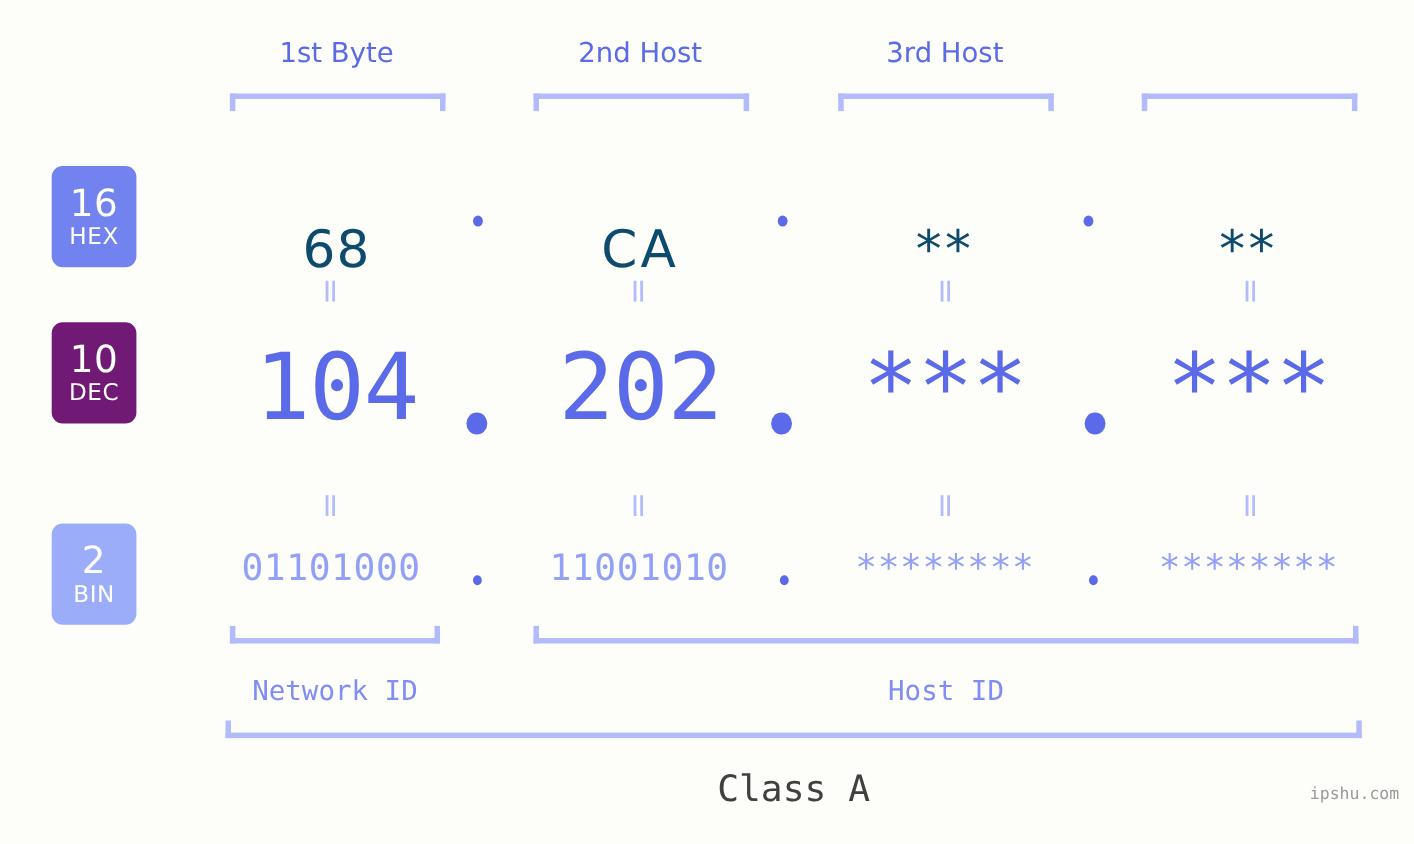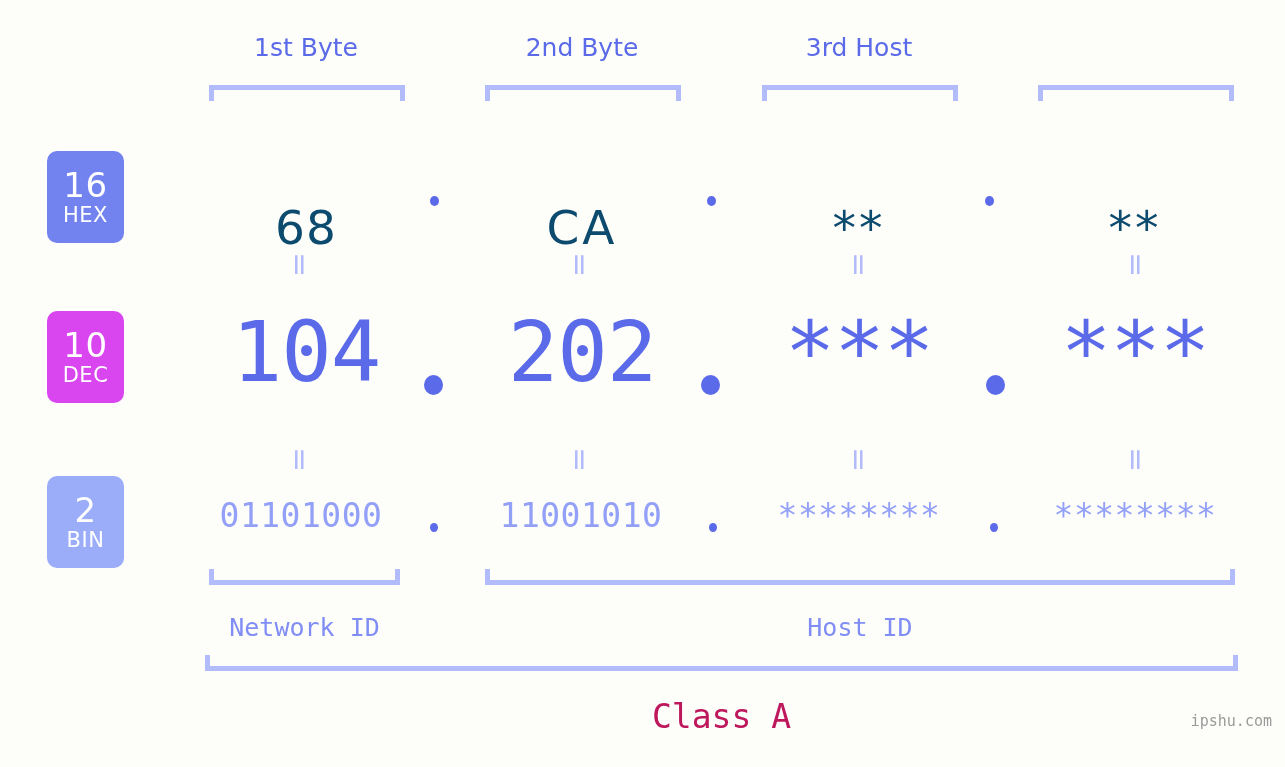--- a/index.html
+++ b/index.html
@@ -146,53 +146,53 @@
     font-family: "DejaVu Sans Mono", monospace;
     font-size: 25px;
     color: #7f8df5;
     white-space: nowrap;
   }
   .classlabel {
     position: absolute;
     text-align: center;
     font-family: "DejaVu Sans Mono", monospace;
     font-size: 33px;
-    color: #be185d;
+    color: #404040;
     white-space: nowrap;
   }
 
   .watermark {
     position: absolute;
     right: 13px;
     top: 712px;
     font-family: "DejaVu Sans Mono", monospace;
     font-size: 15px;
     color: #9a9a9a;
     white-space: nowrap;
   }
 </style>
 </head>
 <body>
 
 <div class="stage">
 
   <div class="byte-header" style="left:186px;">1st Byte</div>
-  <div class="byte-header" style="left:462px;">2nd Byte</div>
+  <div class="byte-header" style="left:462px;">2nd Host</div>
   <div class="byte-header" style="left:739px;">3rd Host</div>
 
   <div class="bracket bracket-top" style="left:209px; top:85px; width:196px;"></div>
   <div class="bracket bracket-top" style="left:485px; top:85px; width:196px;"></div>
   <div class="bracket bracket-top" style="left:762px; top:85px; width:196px;"></div>
   <div class="bracket bracket-top" style="left:1038px; top:85px; width:196px;"></div>
 
   <div class="badge" style="top:151px; background:#7282ef;">
     <span class="num">16</span>
     <span class="nm">HEX</span>
   </div>
-  <div class="badge" style="top:311px; background:#d946ef;">
+  <div class="badge" style="top:293px; background:#701a75;">
     <span class="num">10</span>
     <span class="nm">DEC</span>
   </div>
   <div class="badge" style="top:476px; background:#9badf9;">
     <span class="num">2</span>
     <span class="nm">BIN</span>
   </div>
 
   <div class="row-hex">
     <div class="cell" style="left:186px;">68</div>

